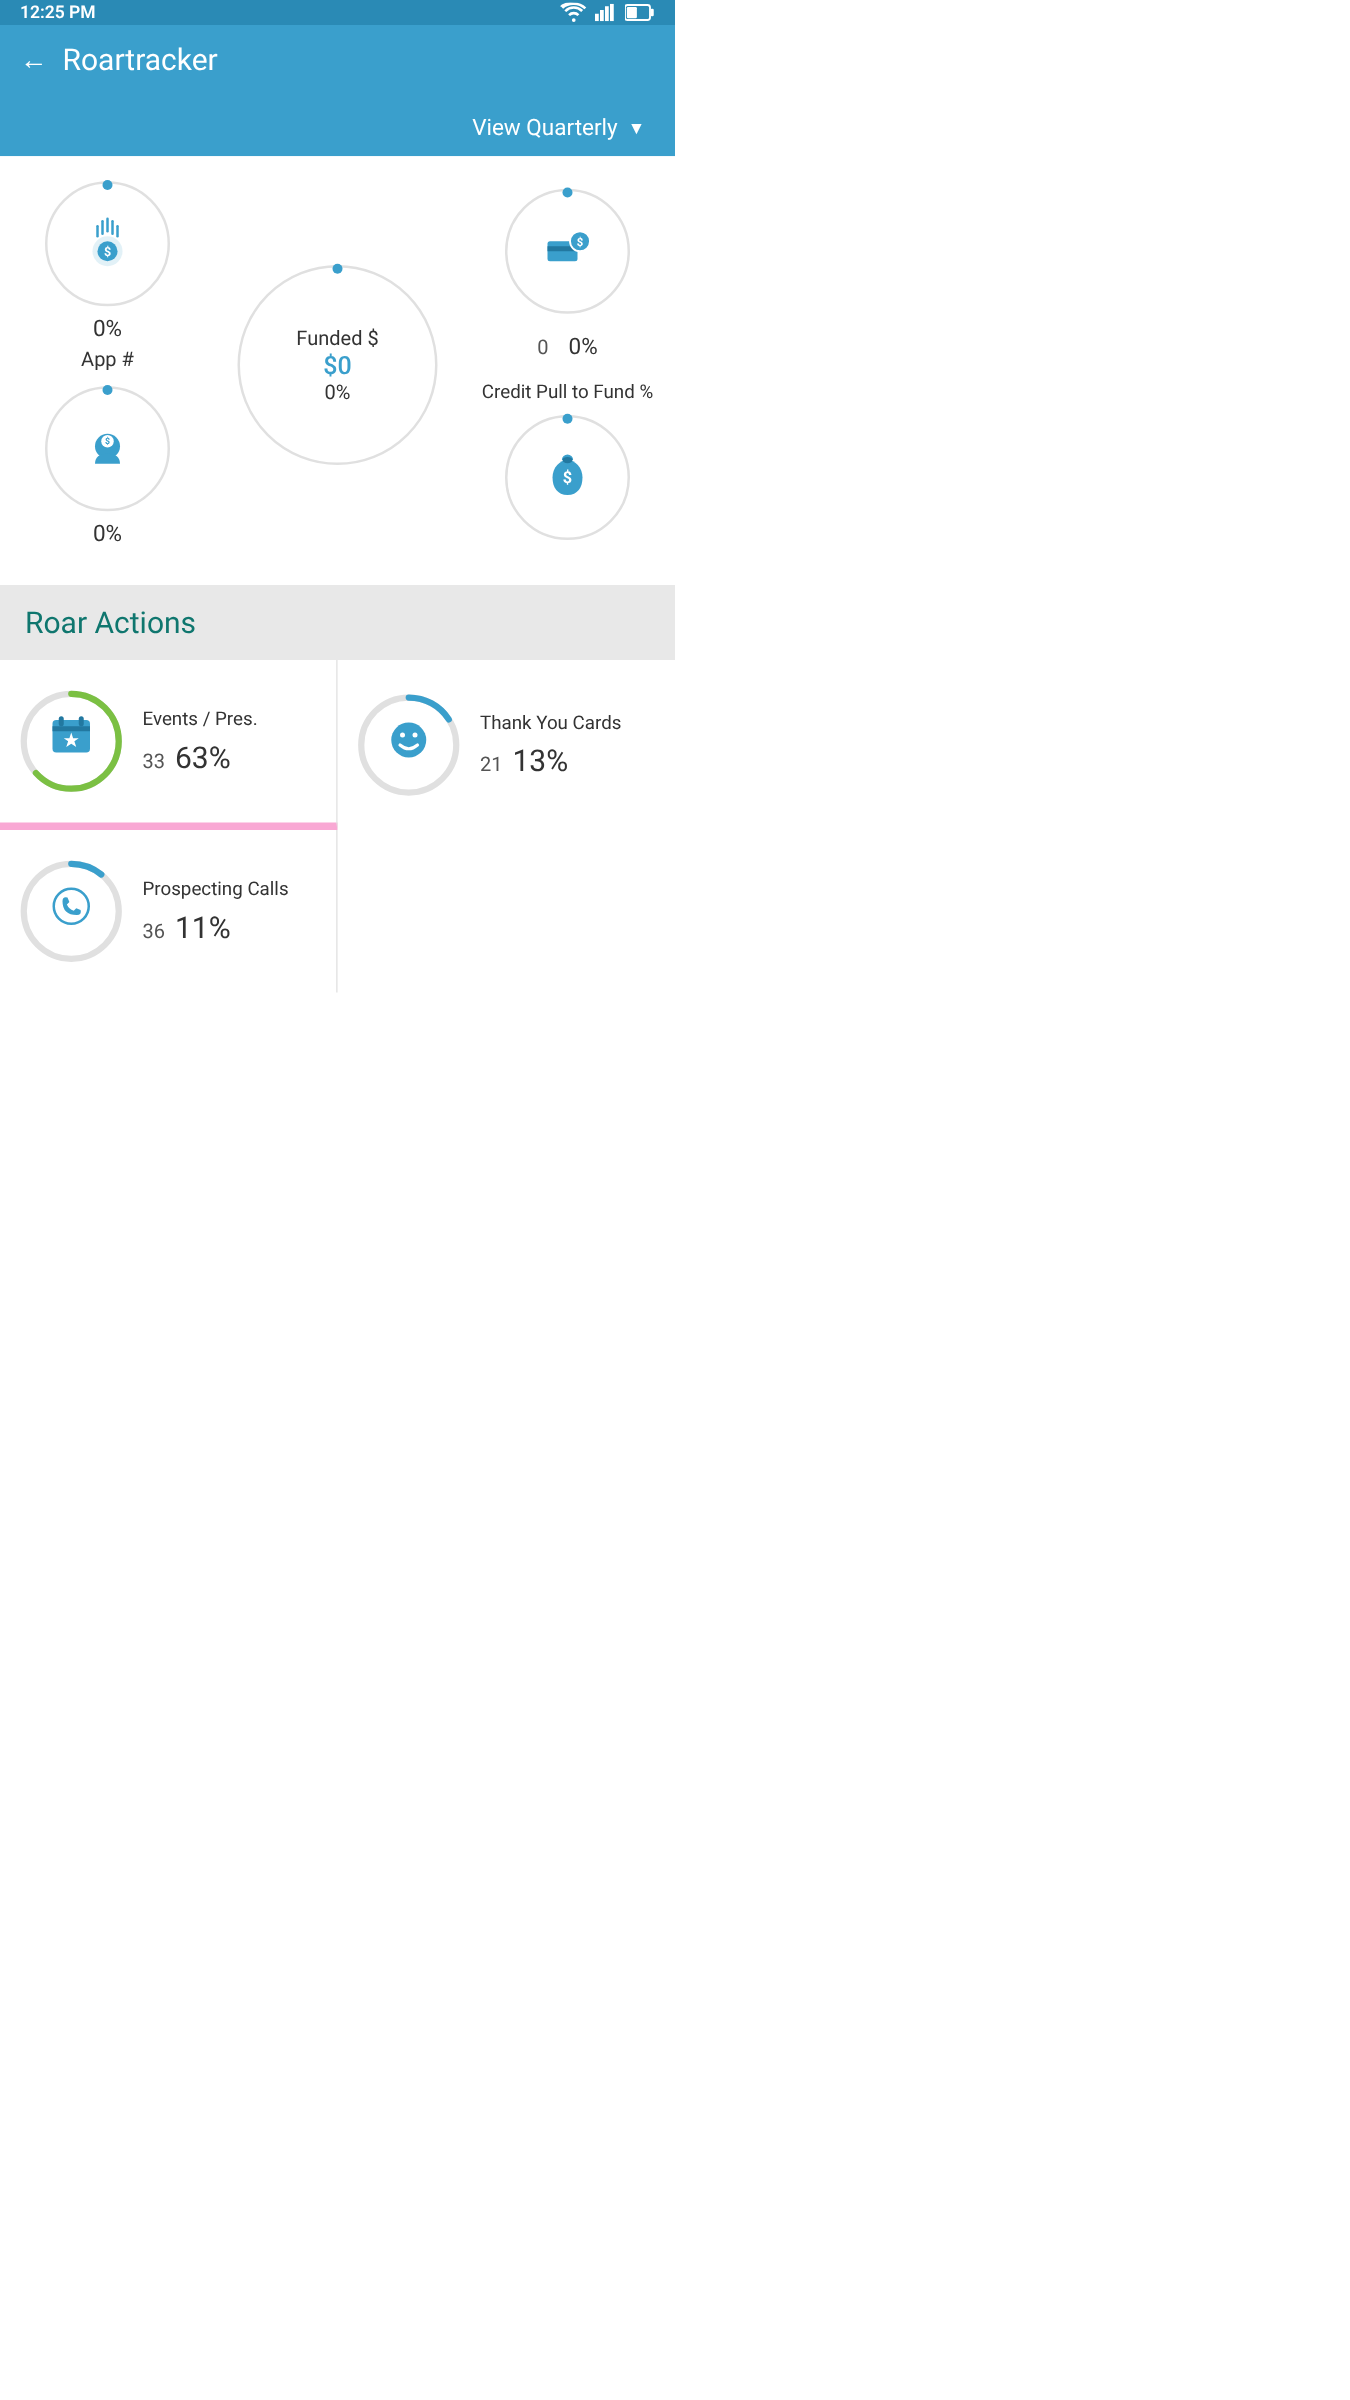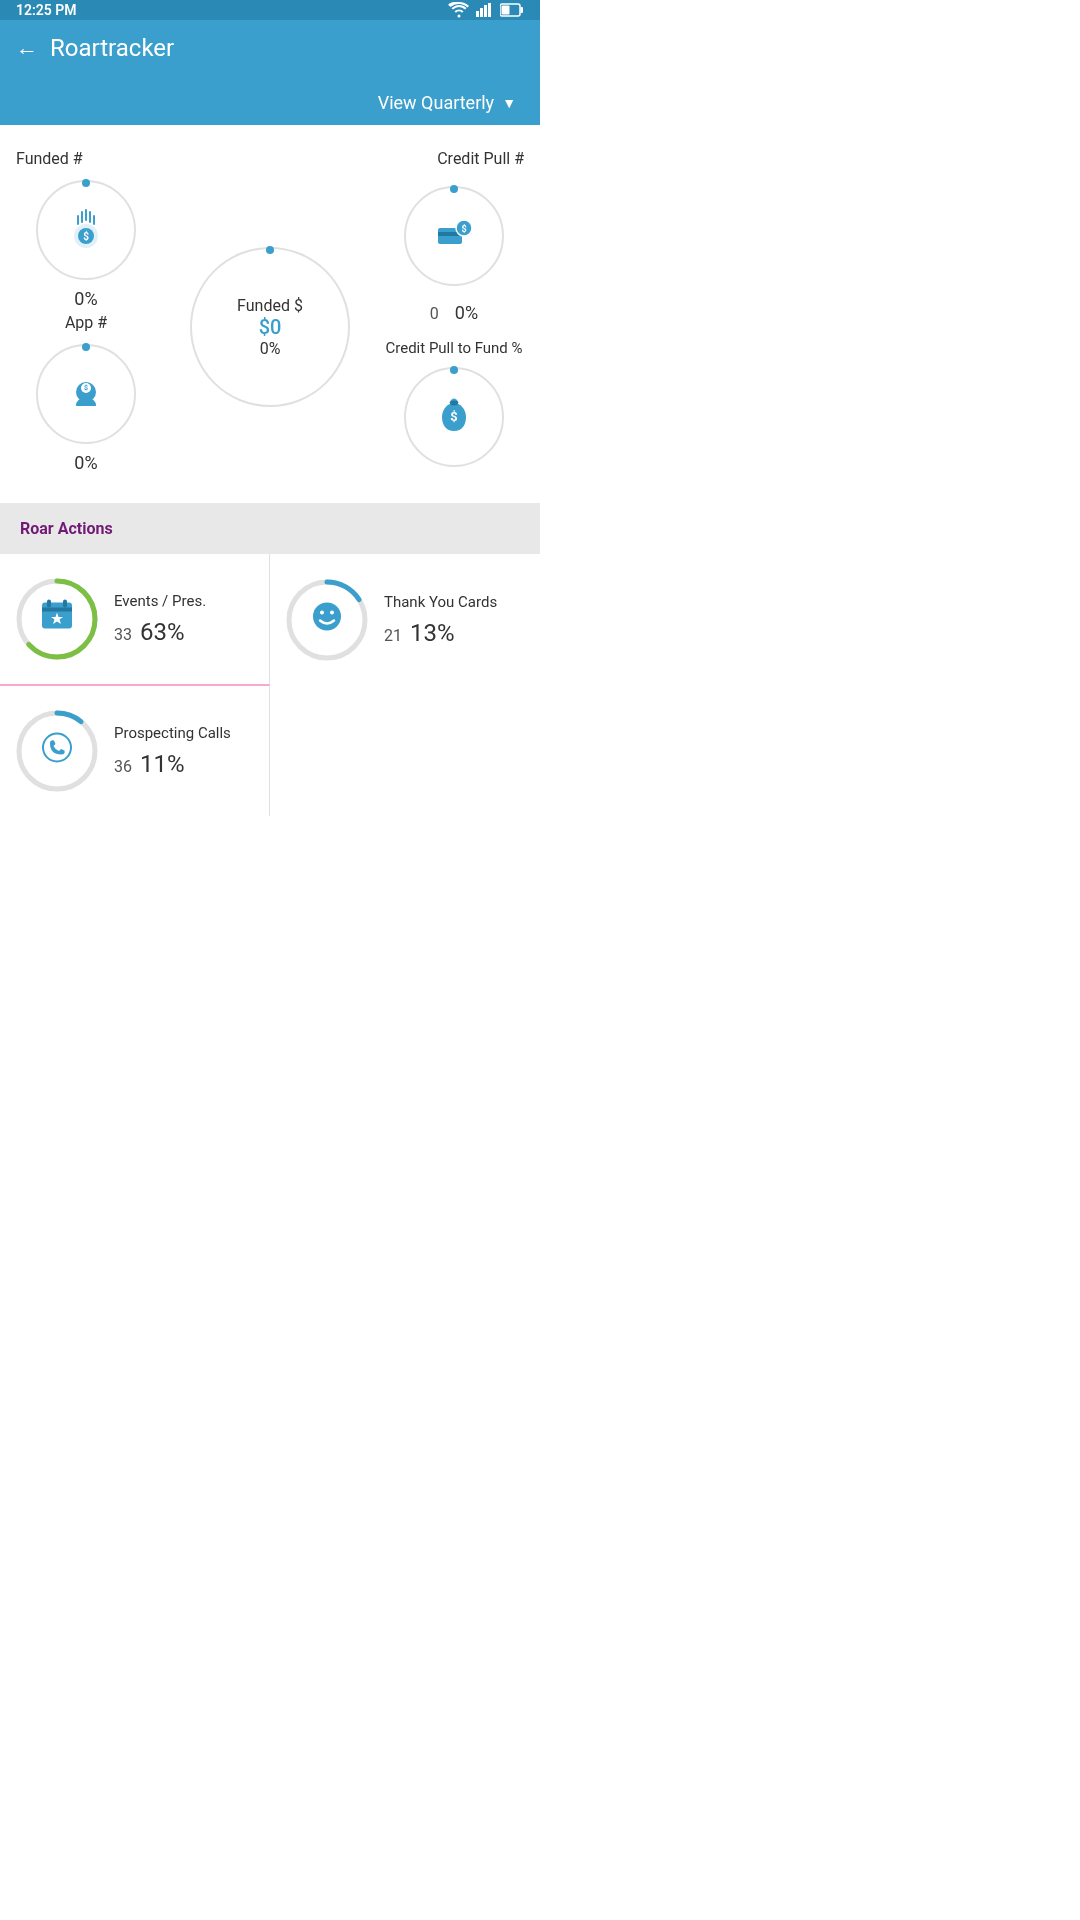--- a/index.html
+++ b/index.html
@@ -190,33 +190,33 @@
       text-align: center;
       line-height: 1.3;
     }
 
     
     .roar-actions-header {
       background: #e8e8e8;
       padding: 16px 20px;
     }
     .roar-actions-title {
-      font-size: 16px;
-      font-weight: 700;
-      color: #701a75;
+      font-size: 24px;
+      font-weight: 400;
+      color: #0f766e;
     }
 
     
     .actions-grid {
       display: grid;
       grid-template-columns: 1fr 1fr;
     }
     .action-cell {
       padding: 20px 12px;
-      border-bottom: 2px solid #f9a8d4;
+      border-bottom: 6px solid #f9a8d4;
       border-right: 1px solid #e0e0e0;
       display: flex;
       align-items: center;
       gap: 12px;
     }
     .action-cell:nth-child(even) {
       border-right: none;
     }
 
     .action-circle-wrap {
@@ -298,24 +298,20 @@
   </div>
   <div class="view-quarterly-bar">
     <div class="view-quarterly-btn">
       <span>View Quarterly</span>
       <span class="dropdown-arrow">▼</span>
     </div>
   </div>
 </div>
 
 <div class="metrics-section">
-  <div class="metrics-top-row">
-    <span class="metric-label">Funded #</span>
-    <span class="metric-label right">Credit Pull #</span>
-  </div>
 
   <div class="metrics-middle">
 
     <div class="metrics-left-col">
 
       <div class="metric-circle">
         <span class="svg-icon">
           <svg width="48" height="48" viewBox="0 0 48 48" fill="none">
 
             <circle cx="24" cy="30" r="12" fill="#3a9fcc" opacity="0.15"></circle>

